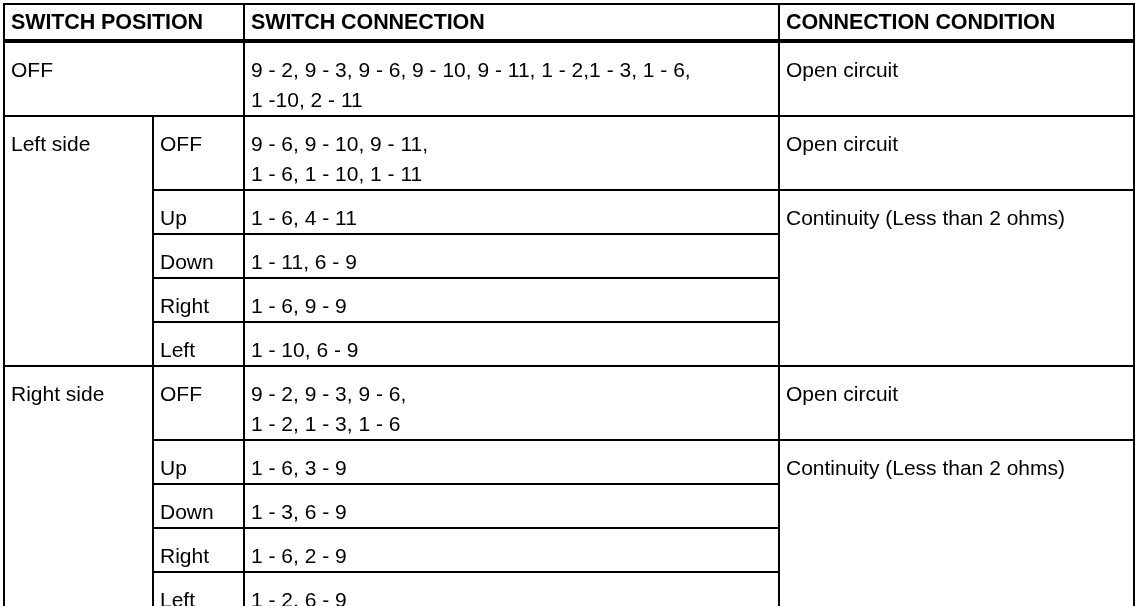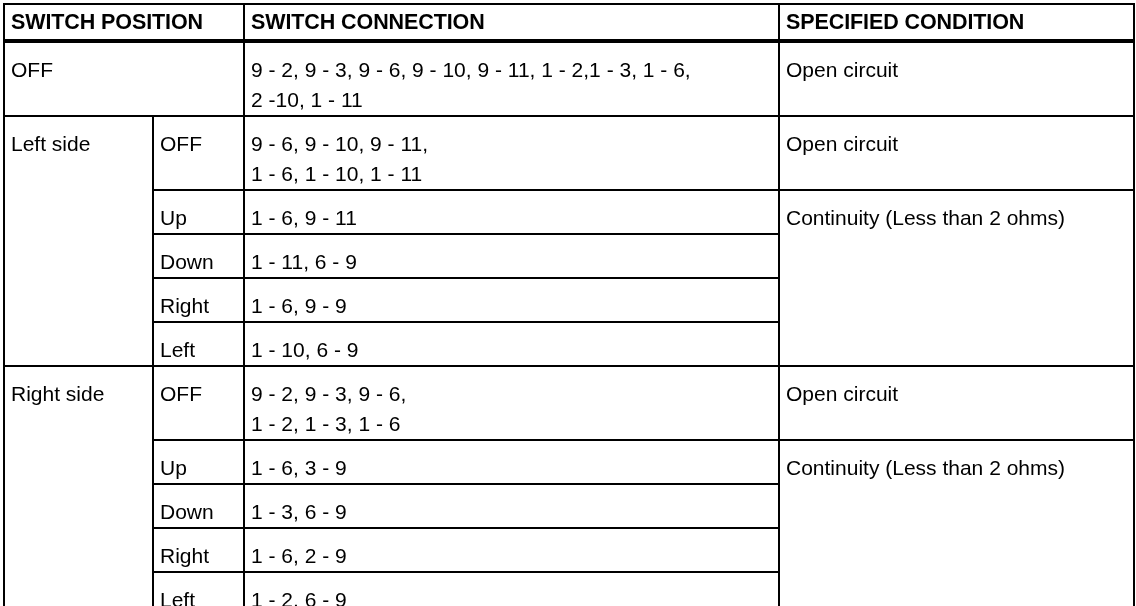--- a/index.html
+++ b/index.html
@@ -92,34 +92,34 @@
 
     <thead>
       <tr>
         <th colspan="2">
           <span class="th-txt">SWITCH POSITION</span>
         </th>
         <th>
           <span class="th-txt">SWITCH CONNECTION</span>
         </th>
         <th>
-          <span class="th-txt">SPECIFIED CONDITION</span>
+          <span class="th-txt">CONNECTION CONDITION</span>
         </th>
       </tr>
     </thead>
 
     <tbody>
 
       <tr style="height:74px">
         <td colspan="2">
           <span class="ct">OFF</span>
         </td>
         <td>
           <span class="ct">9 - 2, 9 - 3, 9 - 6, 9 - 10, 9 - 11, 1 - 2,1 - 3, 1 - 6,
-2 -10, 1 - 11</span>
+1 -10, 2 - 11</span>
         </td>
         <td>
           <span class="ct">Open circuit</span>
         </td>
       </tr>
 
       <tr class="block-start" style="height:74px">
         <td rowspan="5">
           <span class="ct">Left side</span>
         </td>
@@ -133,21 +133,21 @@
         <td>
           <span class="ct">Open circuit</span>
         </td>
       </tr>
 
       <tr style="height:43px">
         <td>
           <span class="ct">Up</span>
         </td>
         <td>
-          <span class="ct">1 - 6, 9 - 11</span>
+          <span class="ct">1 - 6, 4 - 11</span>
         </td>
         <td rowspan="4">
           <span class="ct">Continuity (Less than 2 ohms)</span>
         </td>
       </tr>
 
       <tr style="height:42px">
         <td>
           <span class="ct">Down</span>
         </td>

